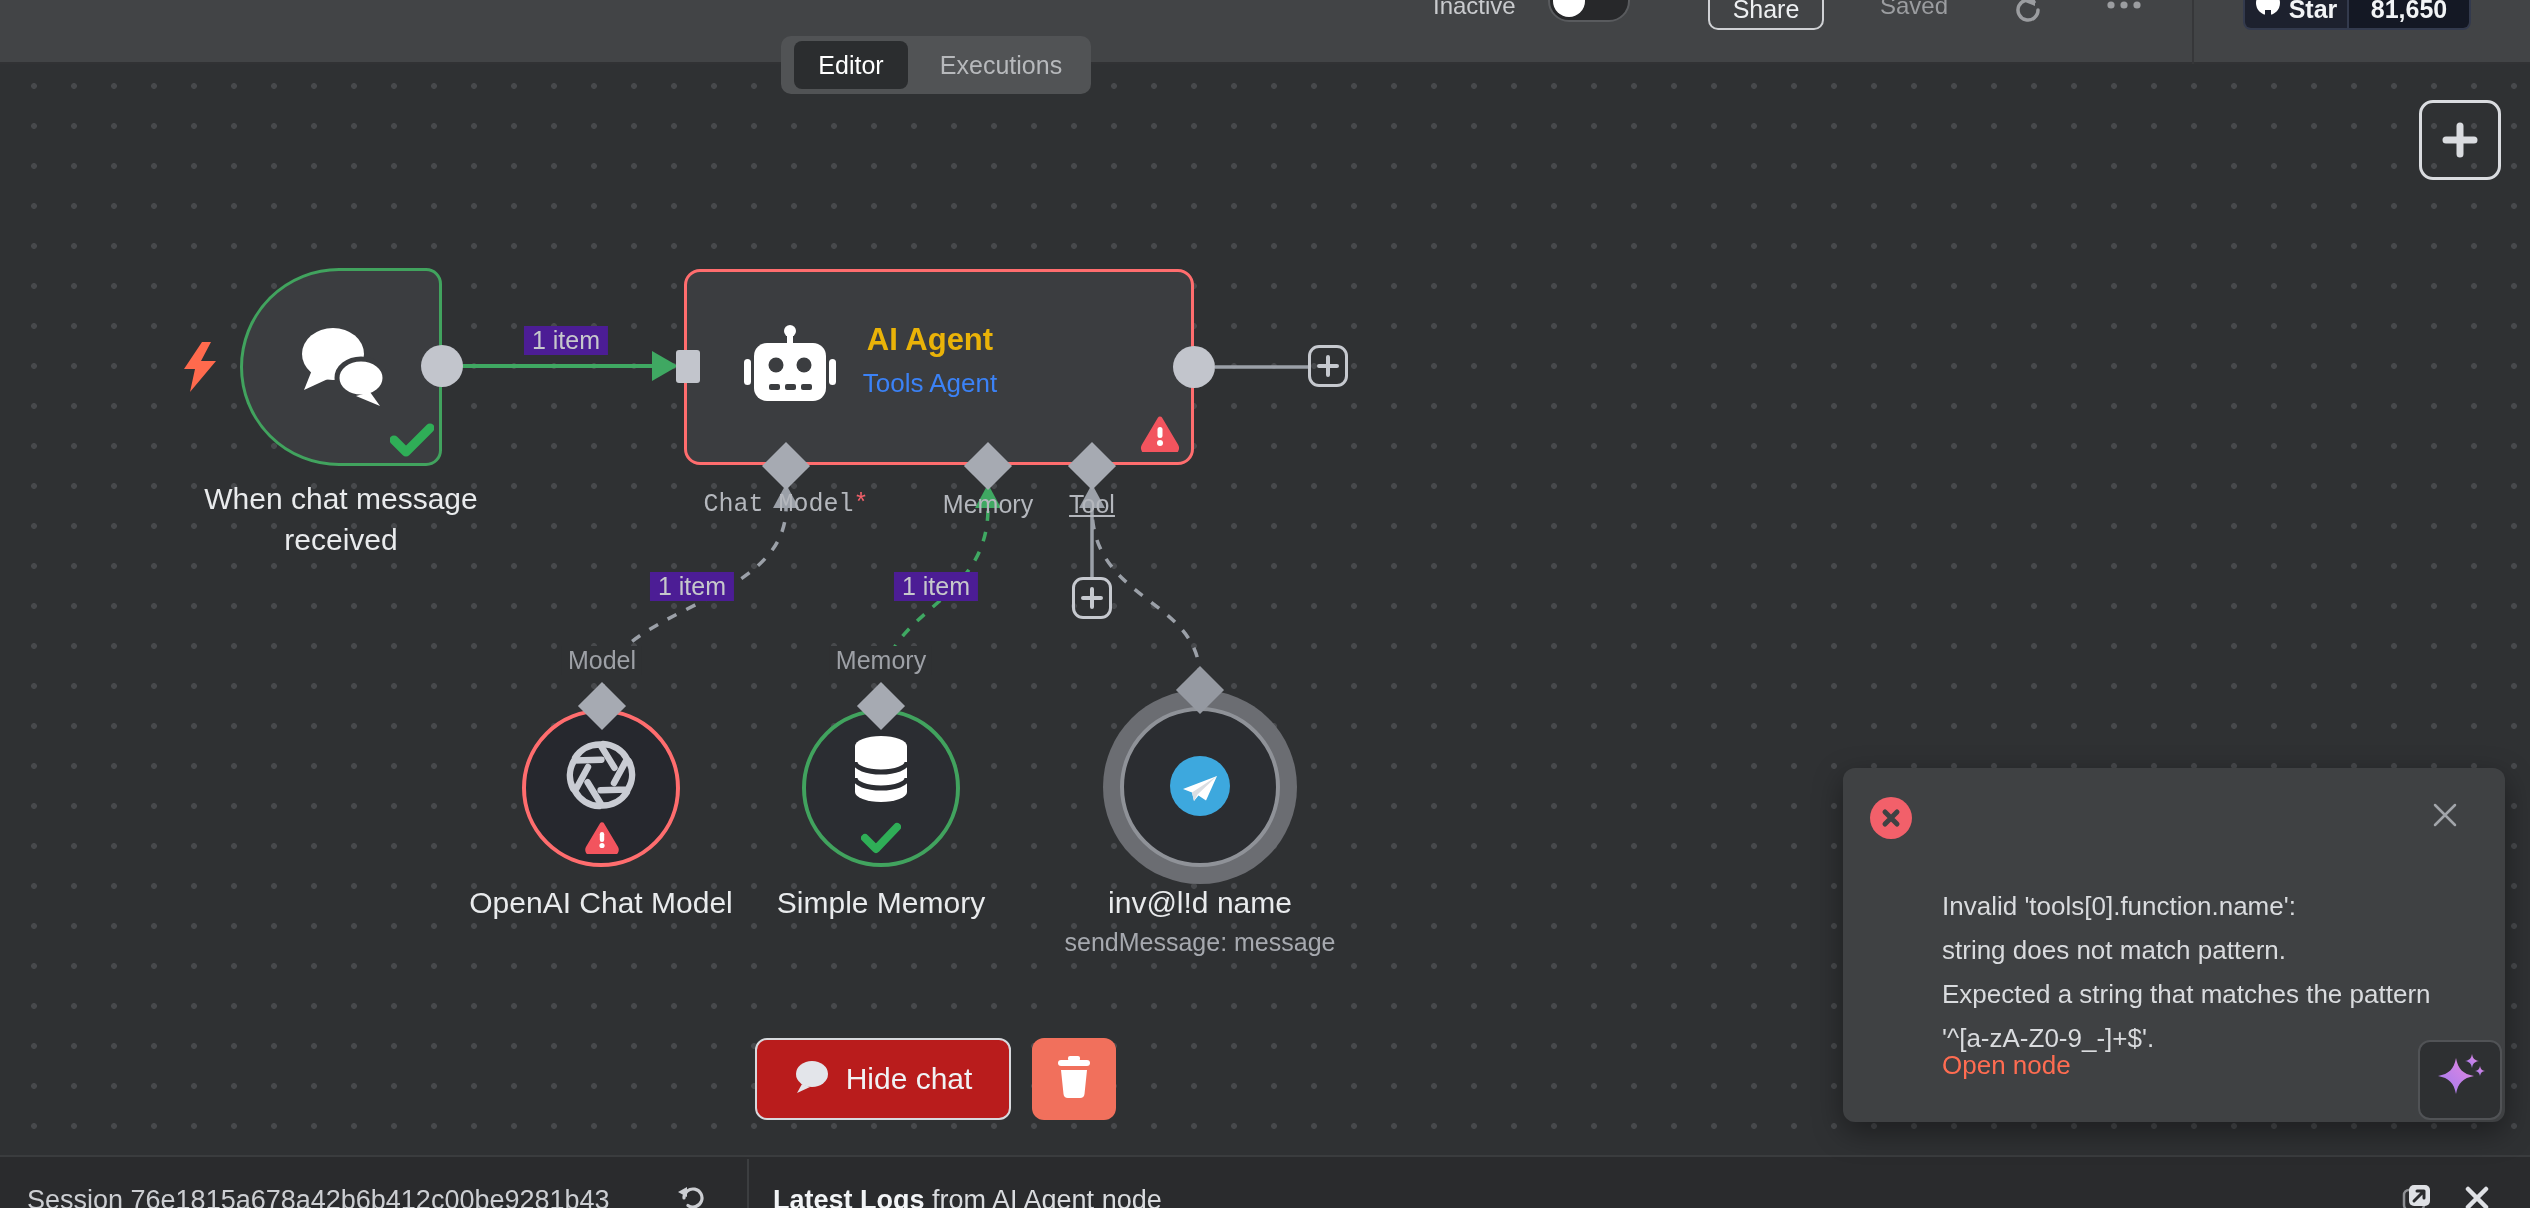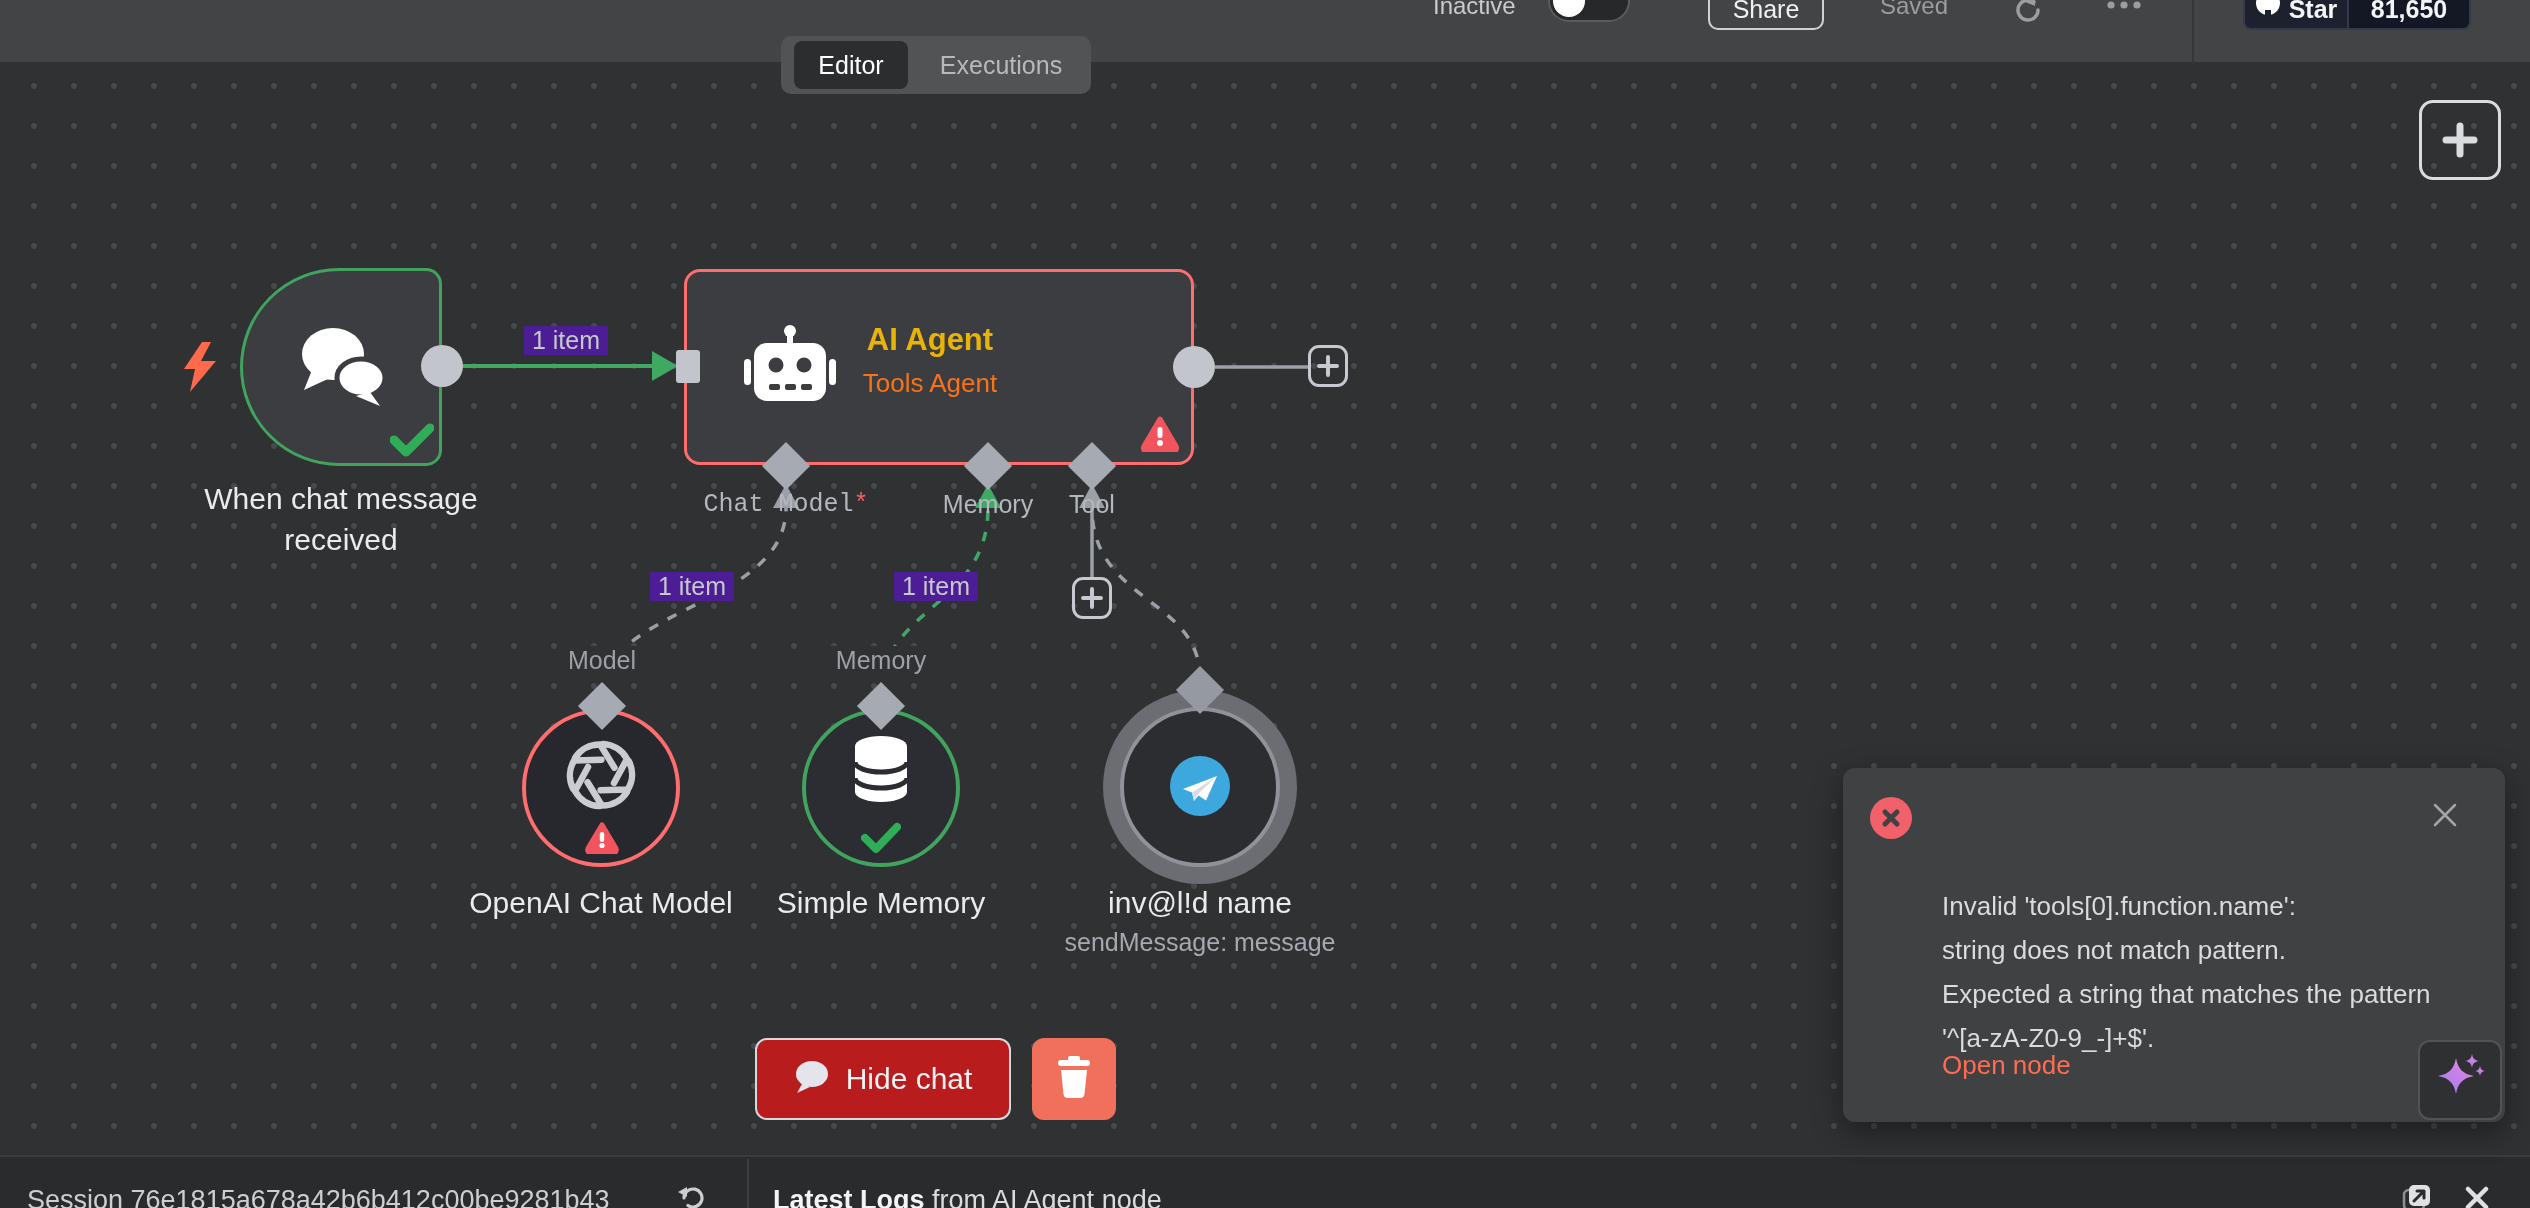--- a/index.html
+++ b/index.html
@@ -52,21 +52,21 @@
   .node-memory { left:802px; top:709px; width:158px; height:158px; background:#2b2d32; border:4px solid #41a35e; }
   .halo { position:absolute; left:1103px; top:690px; width:194px; height:194px; border-radius:50%;
           background:#6b6d72; z-index:1; }
   .node-telegram { left:1120px; top:707px; width:160px; height:160px; background:#2b2d31; border:4px solid #8f9298; }
 
   .node-label { position:absolute; text-align:center; color:#e9ebed; font-size:30px; line-height:41px; z-index:3; }
   .node-sublabel { position:absolute; text-align:center; color:#a6a9af; font-size:25px; z-index:3; }
 
   .agent-text { position:absolute; left:820px; top:322px; width:220px; text-align:center; z-index:3; }
   .agent-title { font-size:31px; font-weight:bold; color:#eab308; }
-  .agent-subtitle { font-size:26px; color:#f97316; margin-top:10px; }
+  .agent-subtitle { font-size:26px; color:#3b82f6; margin-top:10px; }
 
   .port { position:absolute; background:#c2c5cc; z-index:6; }
   .port-circle { border-radius:50%; }
   .diamond { position:absolute; width:34px; height:34px; background:#a6aab2; transform:rotate(45deg); z-index:6; }
 
   .edge-label { position:absolute; z-index:7; font-size:25px; color:#c6c8cb; background:#4c1d95;
                 padding:0 8px; transform:translateX(-50%); }
   .endpoint-label { position:absolute; z-index:7; font-size:25px; color:#9da0a6; background:#2f3133;
                     padding:0 6px; transform:translateX(-50%); }
   .connector-label { position:absolute; z-index:7; font-size:25px; color:#b4b7bd; transform:translateX(-50%);
@@ -202,21 +202,21 @@
   </div>
 
   <div class="diamond" style="left:769px; top:449px;"></div>
   <div class="diamond" style="left:971px; top:449px;"></div>
   <div class="diamond" style="left:1075px; top:449px;"></div>
 
   <div class="connector-label" style="left:786px; top:490px;font-family:Liberation Mono, monospace;">
     <span>Chat Model</span><span class="required-star">*</span>
   </div>
   <div class="connector-label" style="left:988px; top:490px;">Memory</div>
-  <div class="connector-label" style="left:1092px; top:490px;">Tool</div>
+  <div class="connector-label" style="left:1092px; top:490px;text-decoration:underline;">Tool</div>
 
   <div class="plus-btn" style="left:1072px; top:577px; width:40px; height:42px;">
     <svg width="22" height="22" viewBox="0 0 22 22">
         <path d="M11 2 V20 M2 11 H20" stroke="#c6c9cf" stroke-width="4" stroke-linecap="round"></path>
       </svg>
   </div>
 
   <div class="edge-label" style="left:692px; top:572px;">1 item</div>
   <div class="edge-label" style="left:936px; top:572px;">1 item</div>
   <div class="endpoint-label" style="left:602px; top:646px;">Model</div>

